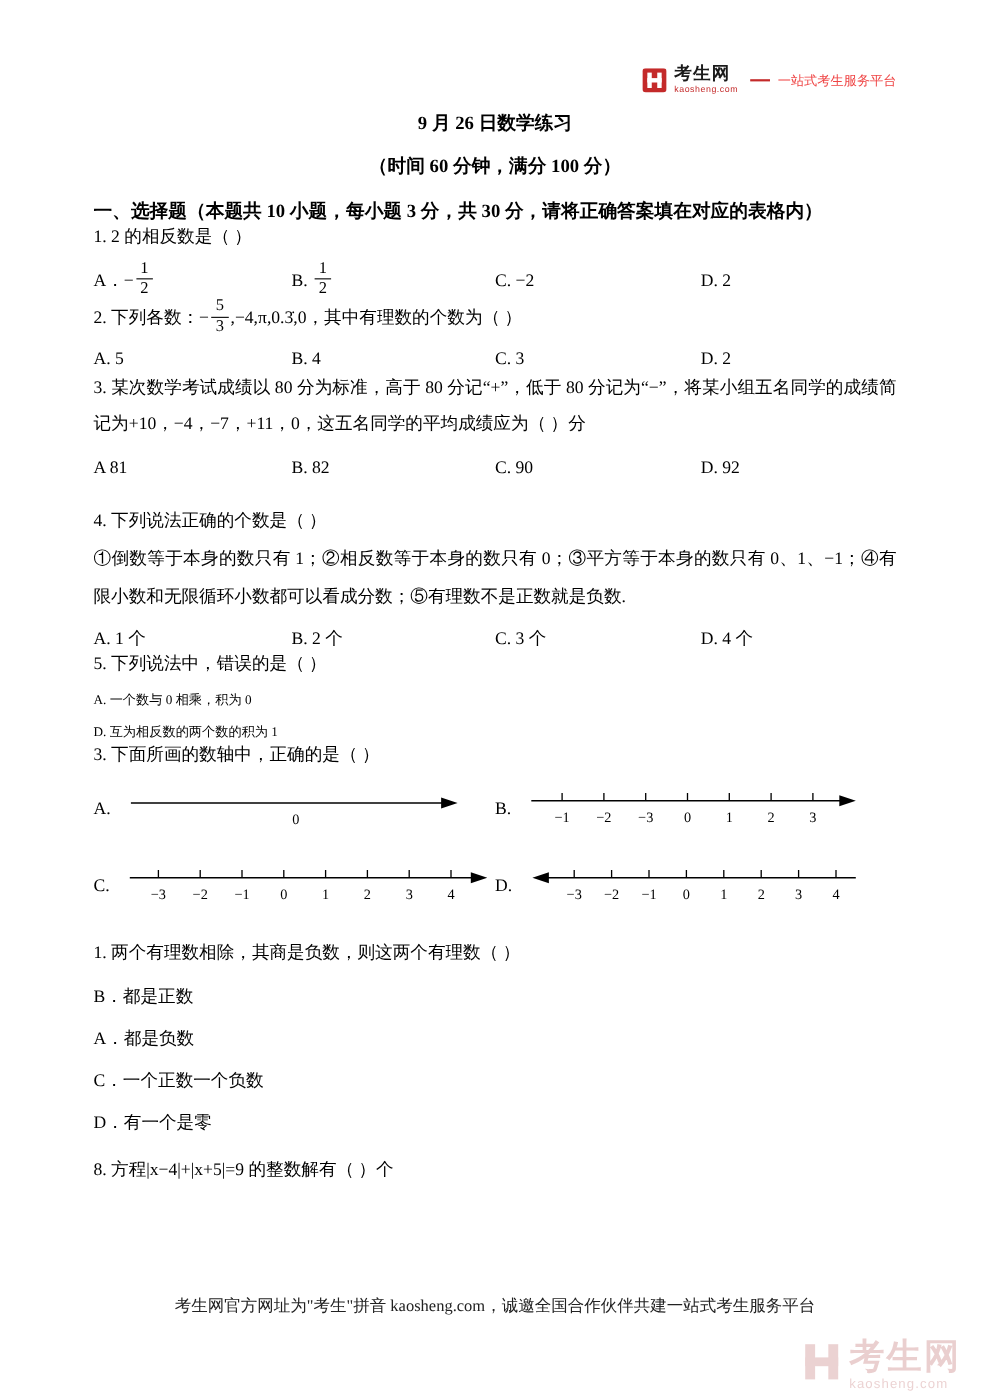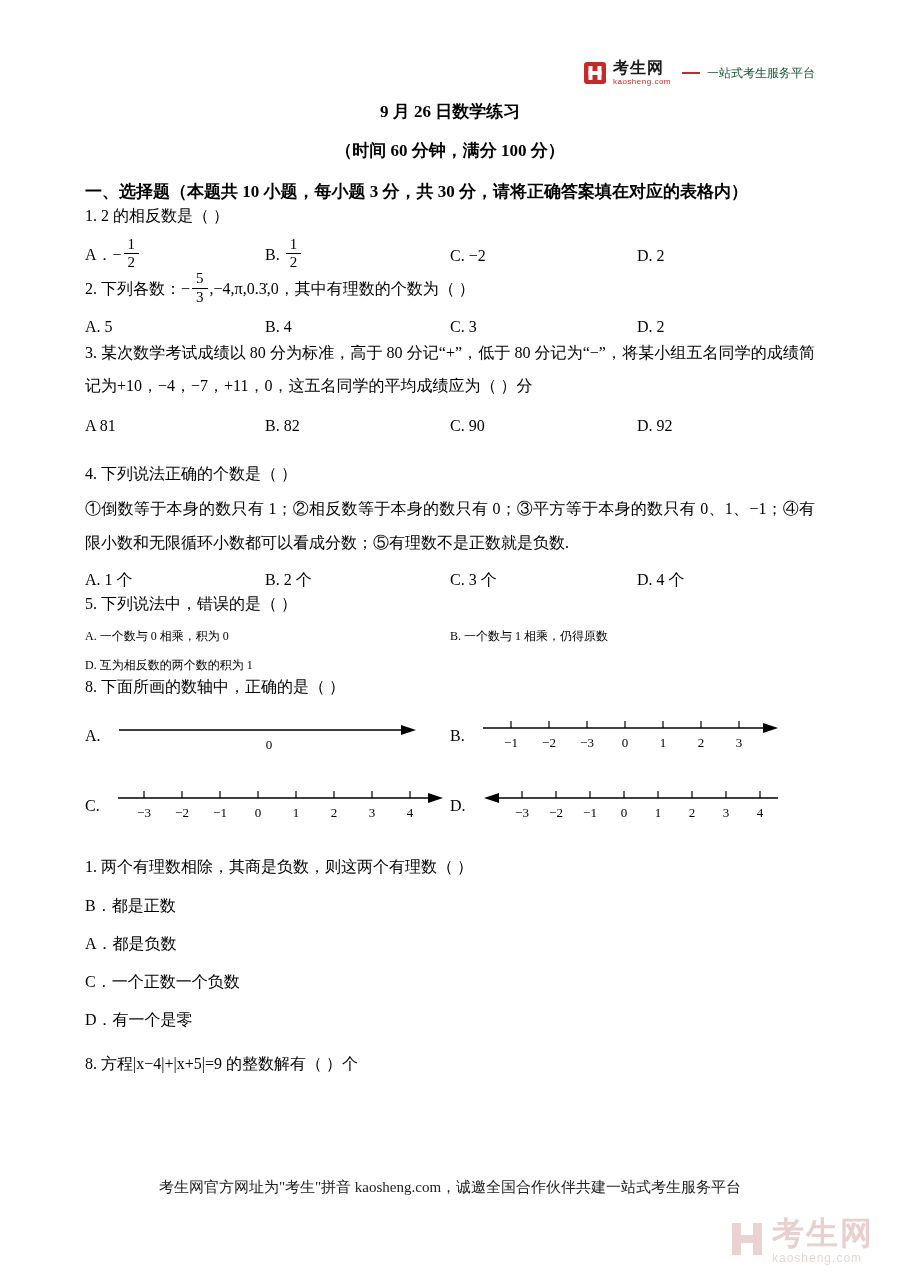--- a/index.html
+++ b/index.html
@@ -12,21 +12,21 @@
   }
   .page { padding: 58px 85px 0 85px; }
 
   
   .logo-row { display: flex; justify-content: flex-end; align-items: center; gap: 7px; height: 30px; }
   .logo-icon { flex: 0 0 auto; display: flex; }
   .logo-text { display: flex; flex-direction: column; line-height: 1; }
   .logo-brand { font-family: "Liberation Sans", sans-serif; font-weight: bold; font-size: 16px; color: #1a1a1a; letter-spacing: 1px; }
   .logo-domain { font-family: "Liberation Sans", sans-serif; font-size: 8px; color: #c42a2a; margin-top: 2px; letter-spacing: .5px; }
   .tagline-dash { width: 18px; height: 2px; background: #c42a2a; margin-left: 4px; }
-  .logo-tagline { font-family: "Liberation Sans", sans-serif; font-size: 12px; color: #14532d; }
+  .logo-tagline { font-family: "Liberation Sans", sans-serif; font-size: 12px; color: #ef4444; }
 
   
   .doc-title { text-align: center; font-size: 17px; font-weight: bold; margin-top: 12px; }
   .doc-subtitle { text-align: center; font-size: 17px; font-weight: bold; margin-top: 16px; }
   .section-head { font-size: 17px; font-weight: bold; margin-top: 18px; }
 
   .stem { font-size: 16px; line-height: 1.6; text-align: justify; }
   .body-text { font-size: 16px; line-height: 2.1; margin-top: 6px; text-align: justify; }
 
   .opts4 { display: grid; grid-template-columns: 180px 185px 187px auto; margin-top: 10px; font-size: 16px; align-items: center; }
@@ -118,27 +118,26 @@
   <div class="opts4">
     <span class="opt">A. 1 个</span>
     <span class="opt">B. 2 个</span>
     <span class="opt">C. 3 个</span>
     <span class="opt">D. 4 个</span>
   </div>
 
   <div class="stem">5. 下列说法中，错误的是（    ）</div>
   <div class="opts2">
     <span class="opt">A.  一个数与 0 相乘，积为 0</span>
-    <span class="opt">B.  一个数与 1 相乘，仍得原数</span>
   </div>
   <div class="opts2">
     <span class="opt">D.  互为相反数的两个数的积为 1</span>
   </div>
 
-  <div class="stem">8.  下面所画的数轴中，正确的是（     ）</div>
+  <div class="stem">3.  下面所画的数轴中，正确的是（     ）</div>
 
   <div class="axes-row">
     <div class="axis-item">
       <span>A.</span>
       <svg width="300" height="40" viewBox="0 0 300 40">
         <line x1="2" y1="14" x2="286" y2="14" stroke="#000" stroke-width="1.4"></line>
         <polygon points="284,9 299,14 284,19" fill="#000"></polygon>
         <text x="152" y="33" text-anchor="middle">0</text>
       </svg>
     </div>

